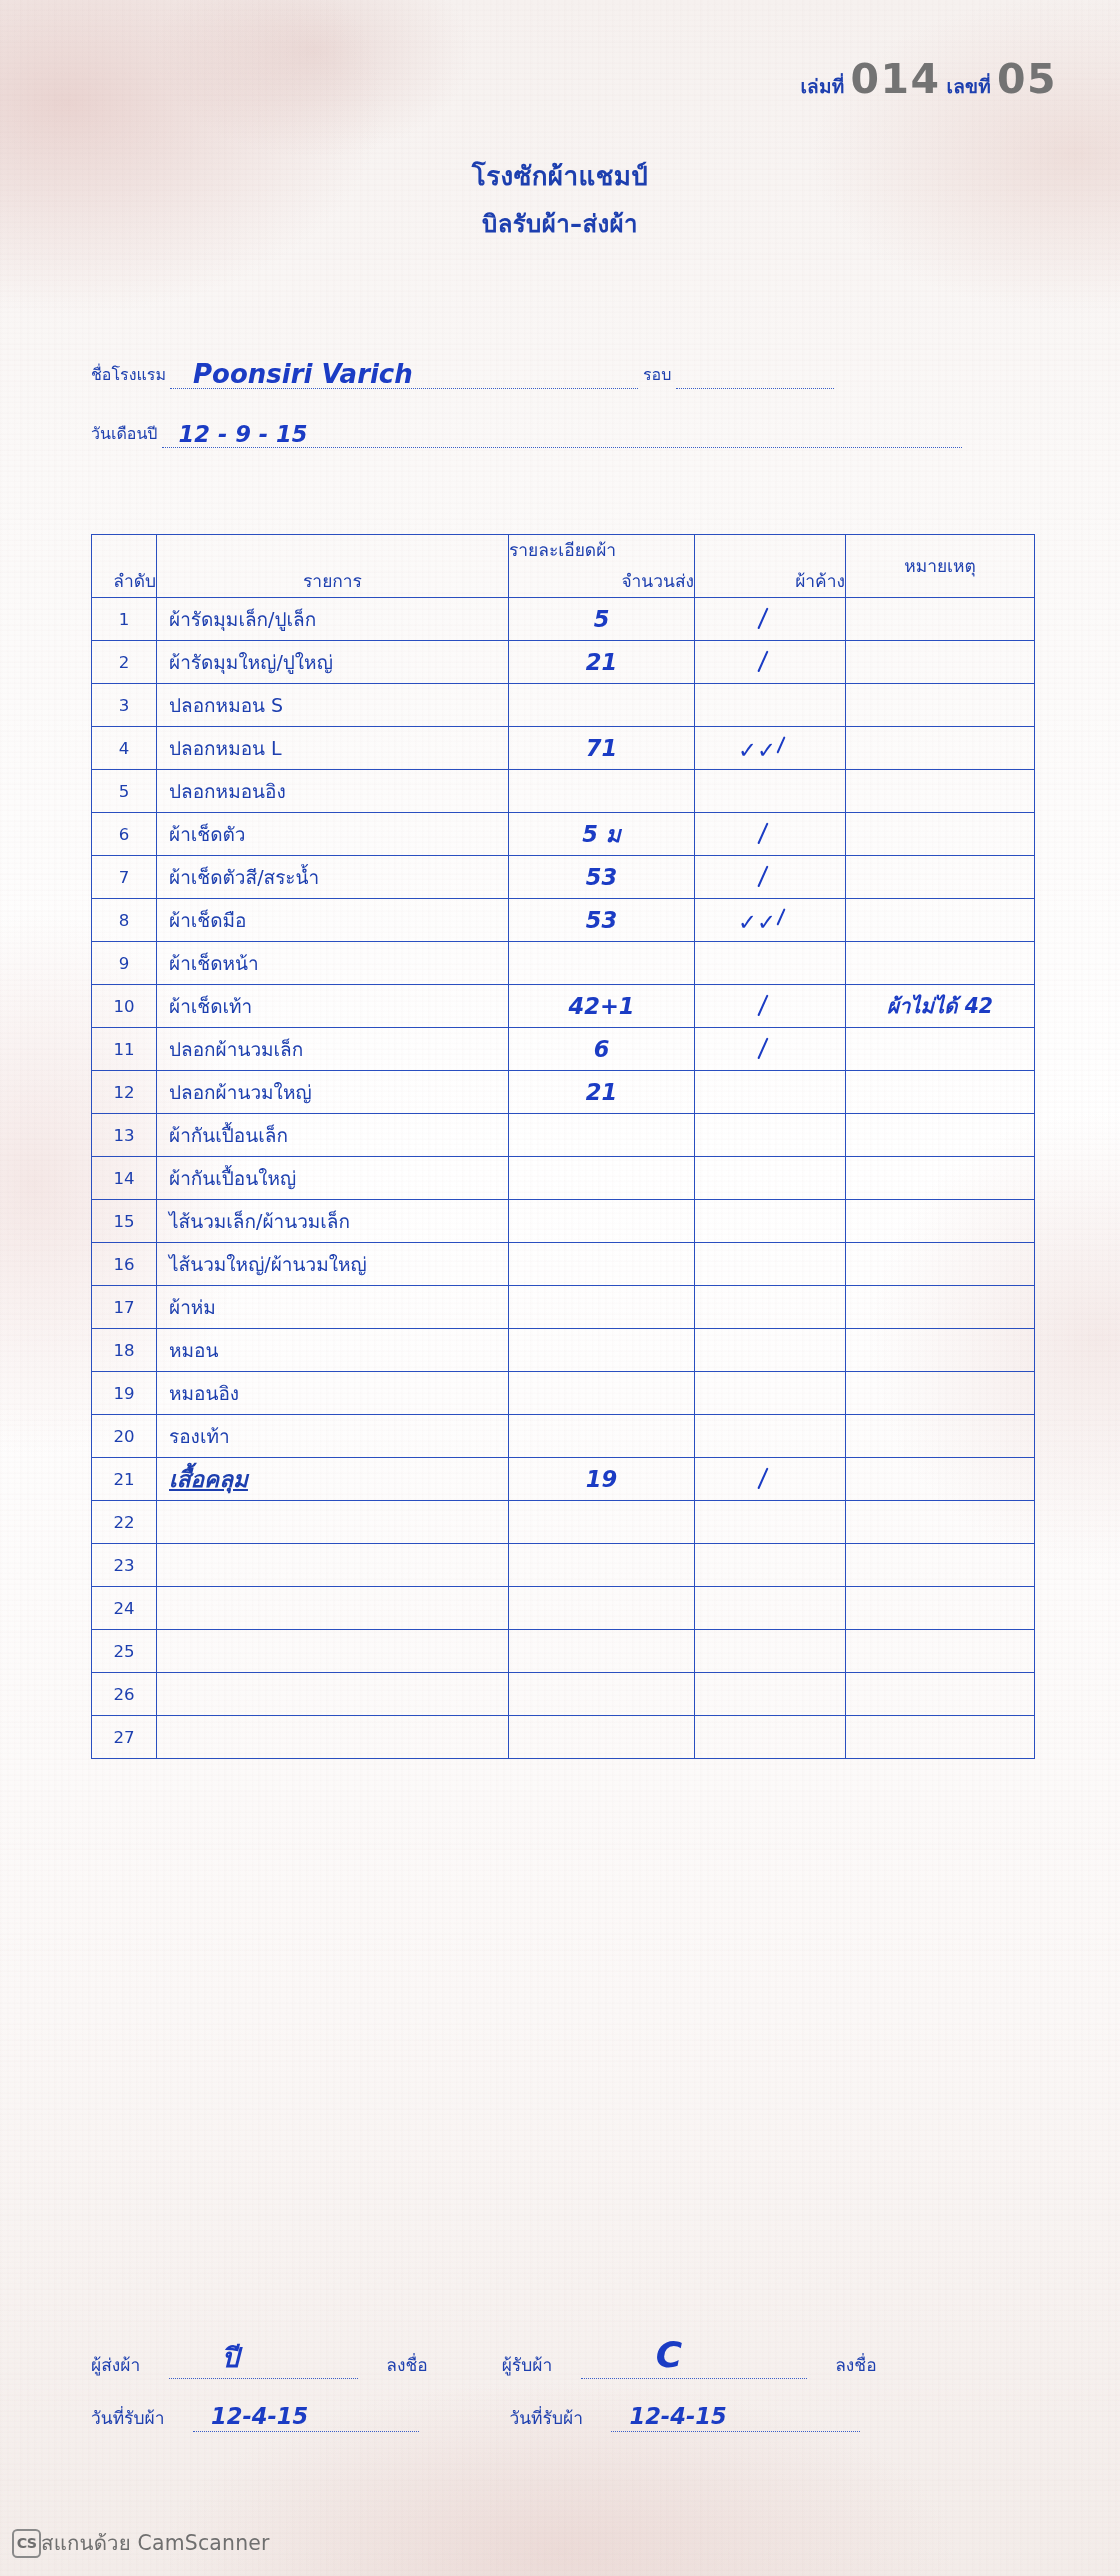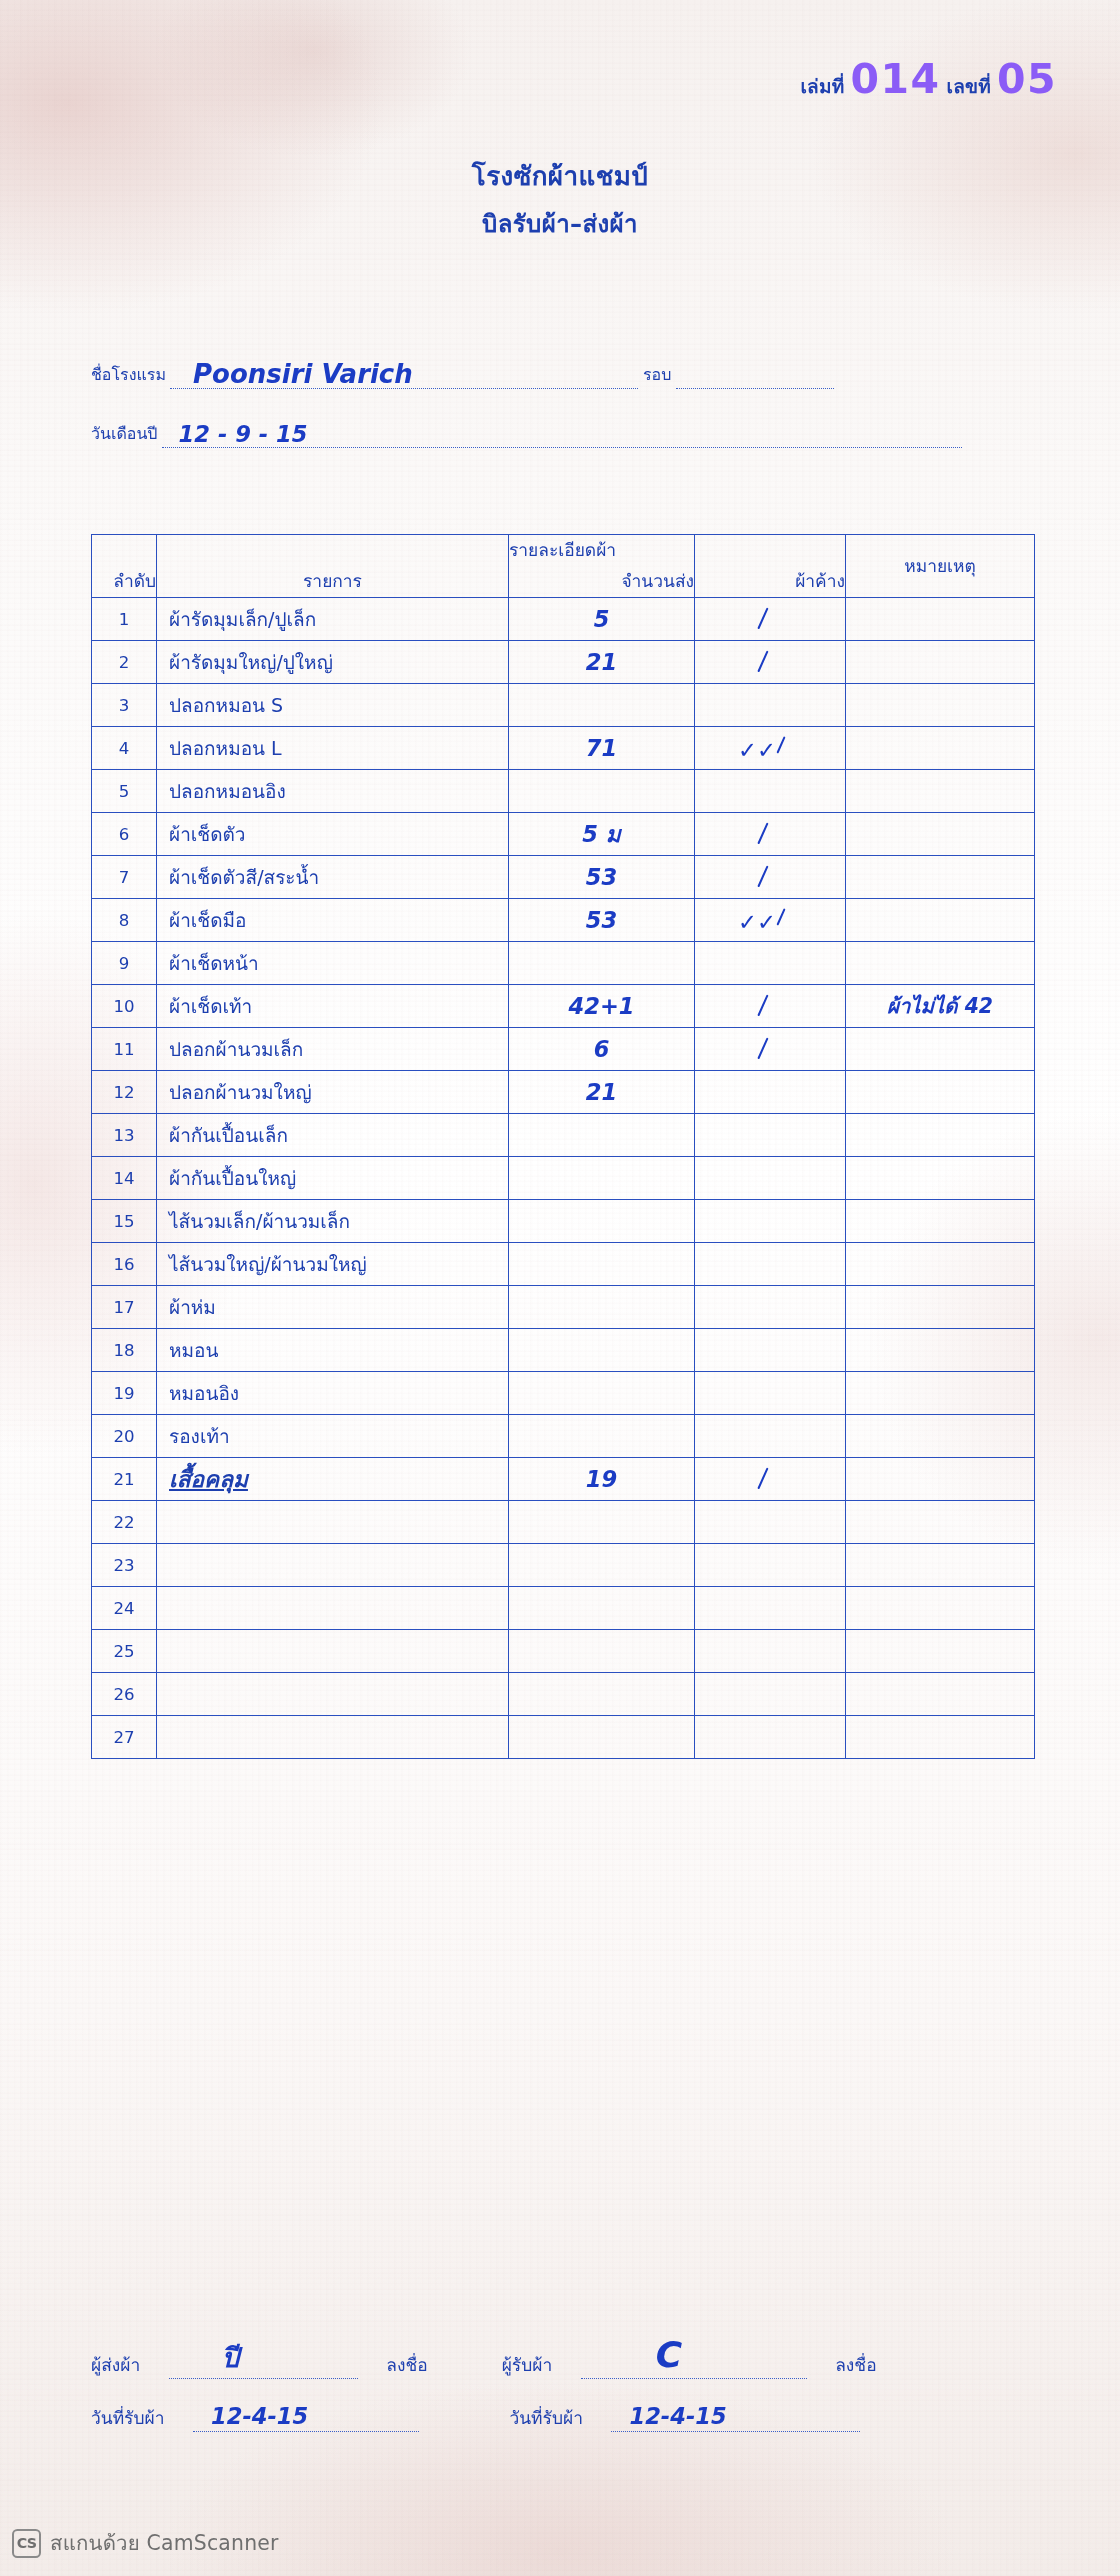--- a/index.html
+++ b/index.html
@@ -52,21 +52,21 @@
   }
   .topnums .lbl {
     font-size: 19px;
     font-weight: 700;
     letter-spacing: 0.2px;
   }
   .topnums .num {
     font-family: "DejaVu Sans", sans-serif;
     font-size: 41px;
     font-weight: 700;
-    color: #8b5cf6;
+    color: #737373;
     letter-spacing: 1.5px;
     line-height: 1;
   }
 
   
   .heading {
     position: absolute;
     top: 149px; left: 0; right: 0;
     text-align: center;
     color: #1d3faf;
@@ -194,21 +194,20 @@
     gap: 24px;
   }
 
   
   .cam {
     position: absolute;
     left: 12px;
     bottom: 16.6px;
     display: flex;
     align-items: center;
-    gap: 9px;
     color: #6f6f6f;
     font-size: 20.4px;
   }
   .cam .badge {
     width: 29px; height: 29px;
     border: 2.3px solid #8a8a8a;
     border-radius: 5.3px;
     color: #6f6f6f;
     font-size: 14.3px;
     font-weight: 700;

